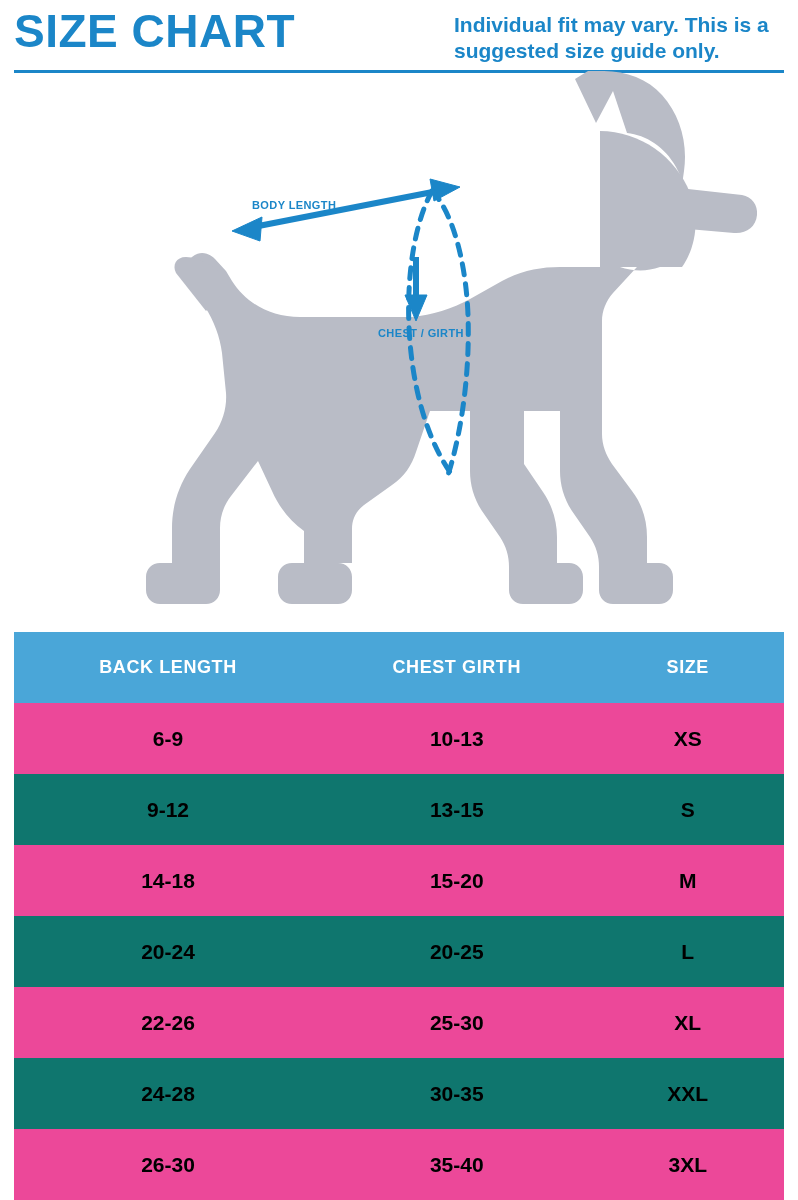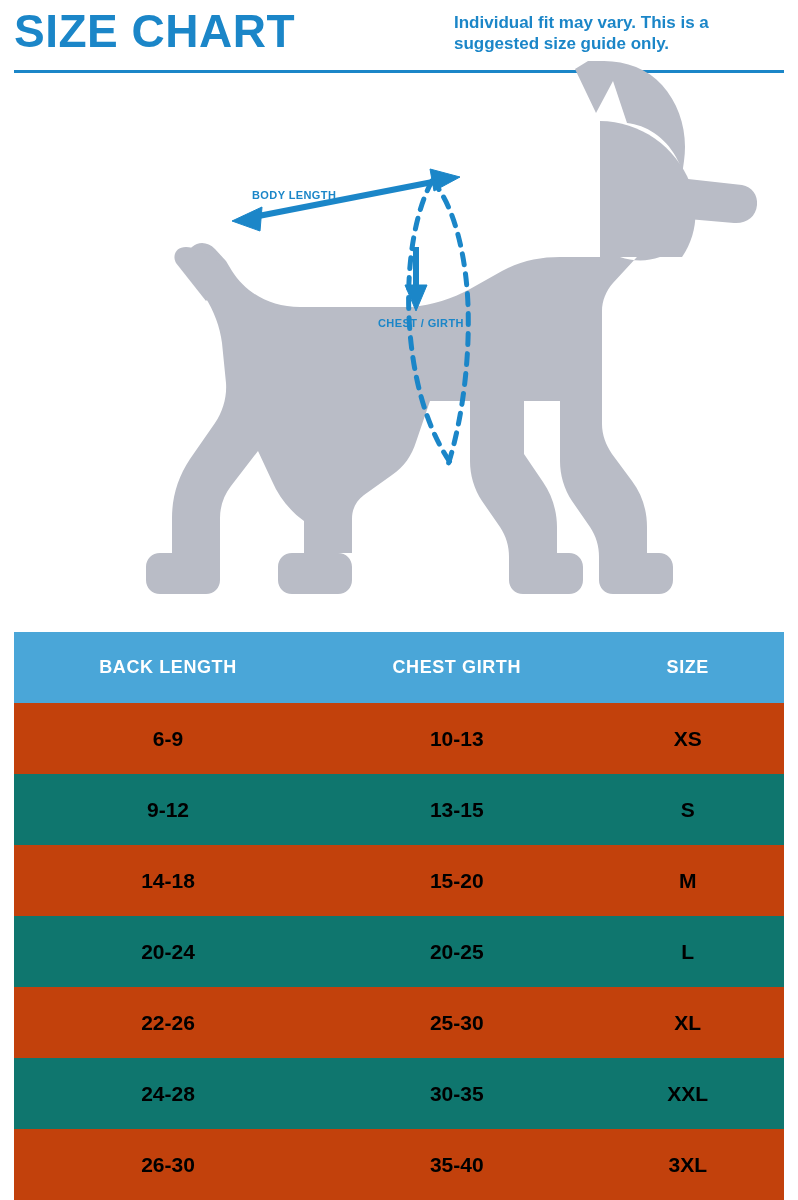--- a/index.html
+++ b/index.html
@@ -34,21 +34,21 @@
   .title {
     font-size: 46px;
     font-weight: bold;
     letter-spacing: 0.5px;
     color: #1b86c8;
     line-height: 1.0;
     margin: 0;
     white-space: nowrap;
   }
   .disclaimer {
-    font-size: 17px;
+    font-size: 21px;
     font-weight: bold;
     color: #1b86c8;
     line-height: 1.25;
     text-align: left;
     max-width: 330px;
     padding-top: 4px;
   }
   .header-rule {
     position: absolute;
     left: 14px;
@@ -99,21 +99,21 @@
   }
   .head-row {
     background: #4aa6d8;
     height: 72px;
   }
   .head-row th {
     color: #ffffff;
     font-size: 18px;
     letter-spacing: 0.6px;
   }
-  .row-odd { background: #c2410c; }
+  .row-odd { background: #ec4899; }
   .row-even { background: #0f766e; }
   .col-a { width: 40%; }
   .col-b { width: 35%; }
   .col-c { width: 25%; }
   .cell-text { color: #000; }
 </style>
 </head>
 <body>
 
 <div class="page">

